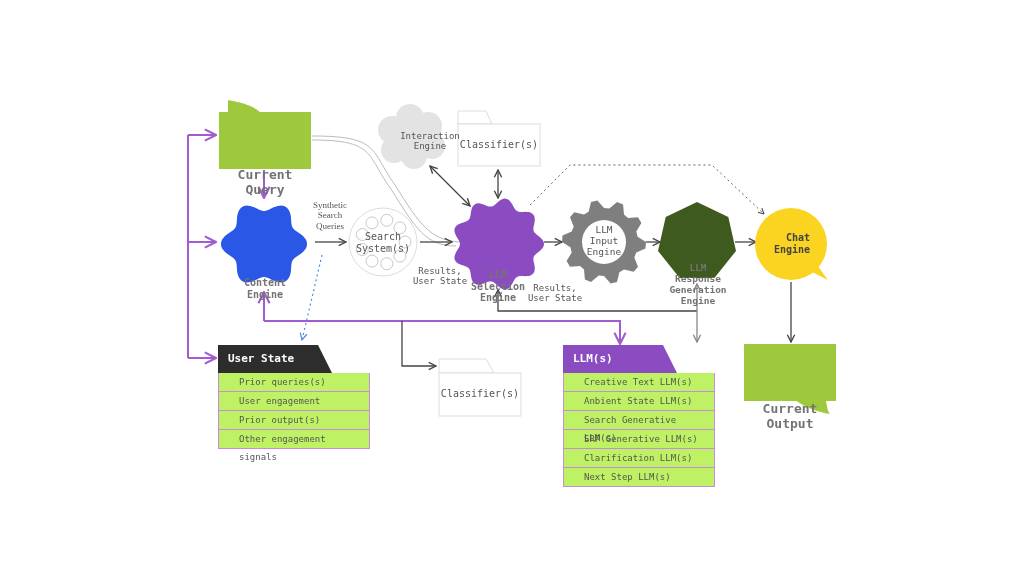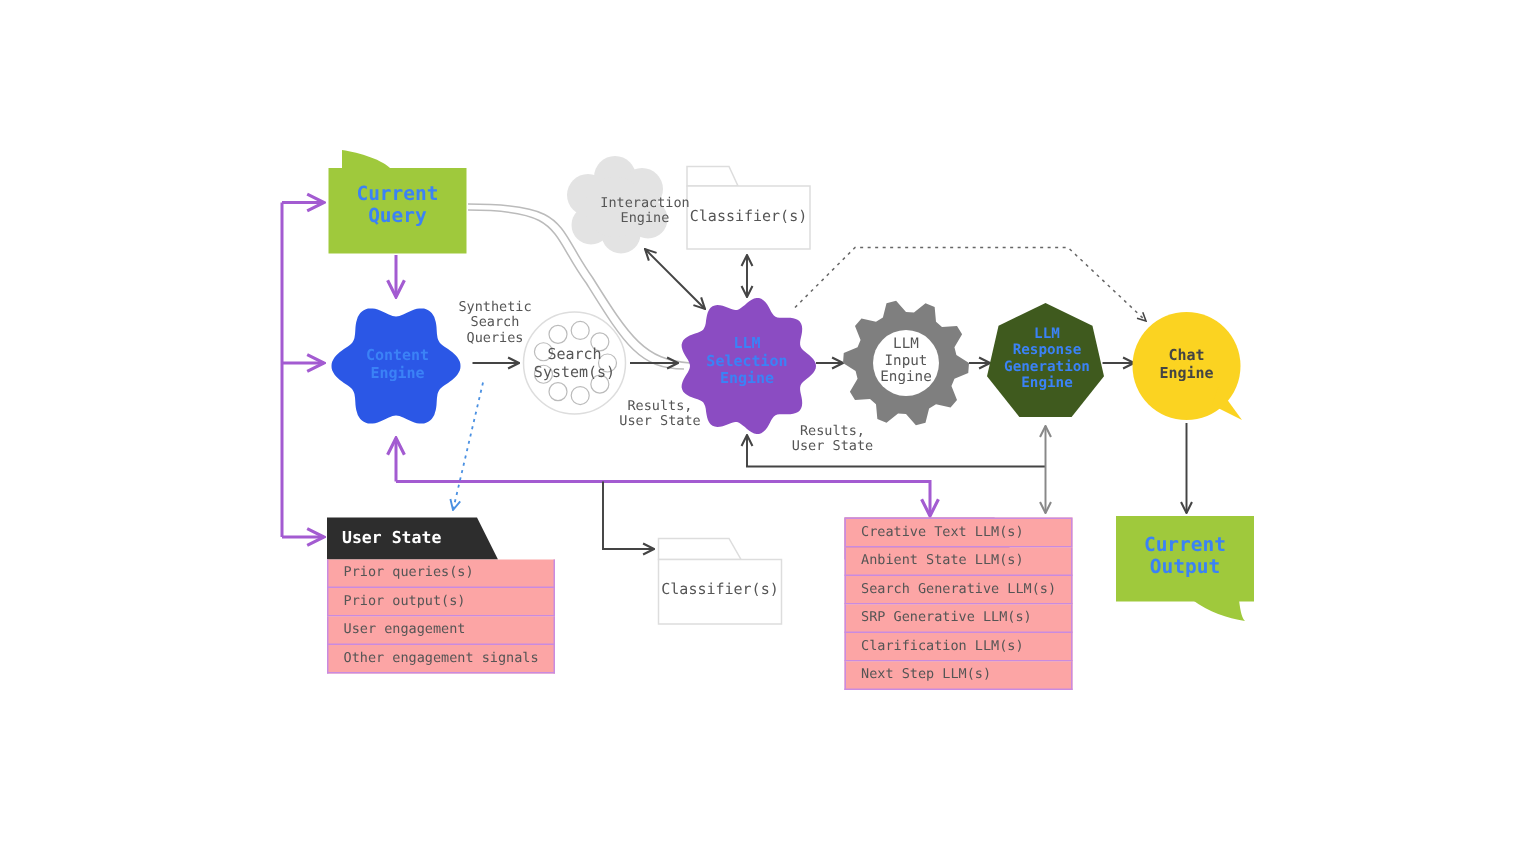--- a/index.html
+++ b/index.html
@@ -1,24 +1,24 @@
 <!DOCTYPE html>
 <html><head>
 <meta charset="utf-8">
 <style>
   html,body{margin:0;padding:0;background:#ffffff;}
   body{width:1024px;height:576px;position:relative;overflow:hidden;font-family:"DejaVu Sans Mono","Liberation Mono",monospace;}
   #diagram{position:absolute;left:0;top:0;width:1024px;height:576px;}
   .lbl{position:absolute;text-align:center;line-height:1.15;white-space:pre-line;}
-  .node-text-w{color:#3b82f6;font-weight:bold;}
+  .node-text-w{color:#737373;font-weight:bold;margin-top:45px;}
   .small{font-size:9px;color:#555;}
   .mid{font-size:10px;}
   .tbl{position:absolute;}
   .tbl-head{position:relative;height:28px;color:#fff;font-weight:bold;font-size:11px;line-height:28px;padding-left:10px;}
-  .tbl-row{height:18px;line-height:18px;font-size:9px;color:#555;padding-left:10px;border:1px solid #c98be0;border-top:none;background:#fca5a5;}
+  .tbl-row{height:18px;line-height:18px;font-size:9px;color:#555;padding-left:20px;border:1px solid #c98be0;border-top:none;background:#bef264;}
   .tbl-row:first-of-type{border-top:1px solid #c98be0;}
 </style>
 </head>
 <body>
 
 <svg id="diagram" viewBox="0 0 1024 576" xmlns="http://www.w3.org/2000/svg">
   <defs>
     <marker id="ah" viewBox="0 0 10 10" refX="9" refY="5" markerWidth="7" markerHeight="7" orient="auto-start-reverse">
       <path d="M1,1 L9,5 L1,9" fill="none" stroke="#444" stroke-width="1.5"></path>
     </marker>
@@ -148,42 +148,43 @@
 <div class="lbl node-text-w" style="left:458px;top:224px;width:80px;font-size:10px;">LLM
 Selection
 Engine</div>
 <div class="lbl" style="left:574px;top:225px;width:60px;font-size:9.5px;color:#555;">LLM
 Input
 Engine</div>
 <div class="lbl node-text-w" style="left:656px;top:218px;width:84px;font-size:9.5px;">LLM
 Response
 Generation
 Engine</div>
-<div class="lbl" style="left:756px;top:232px;width:70px;font-size:10px;color:#444;font-weight:bold;">Chat
+<div class="lbl" style="left:740px;top:232px;width:70px;font-size:10px;color:#444;font-weight:bold;text-align:right;">Chat
 Engine</div>
 <div class="lbl node-text-w" style="left:744px;top:357px;width:92px;font-size:13px;">Current
 Output</div>
 <div class="lbl mid" style="left:439px;top:388px;width:82px;color:#555;">Classifier(s)</div>
 
-<div class="lbl small" style="left:300px;top:200px;width:60px;">Synthetic
+<div class="lbl small" style="left:300px;top:200px;width:60px;font-family:Liberation Serif, serif;">Synthetic
 Search
 Queries</div>
 <div class="lbl small" style="left:405px;top:266px;width:70px;">Results,
 User State</div>
 <div class="lbl small" style="left:520px;top:283px;width:70px;">Results,
 User State</div>
 
 <div class="tbl" style="left:218px;top:345px;width:152px;">
   <div class="tbl-head">User State</div>
   <div class="tbl-row">Prior queries(s)</div>
+  <div class="tbl-row">User engagement</div>
   <div class="tbl-row">Prior output(s)</div>
-  <div class="tbl-row">User engagement</div>
   <div class="tbl-row">Other engagement signals</div>
 </div>
 
 <div class="tbl" style="left:563px;top:345px;width:152px;">
+  <div class="tbl-head">LLM(s)</div>
   <div class="tbl-row">Creative Text LLM(s)</div>
   <div class="tbl-row">Anbient State LLM(s)</div>
   <div class="tbl-row">Search Generative LLM(s)</div>
   <div class="tbl-row">SRP Generative LLM(s)</div>
   <div class="tbl-row">Clarification LLM(s)</div>
   <div class="tbl-row">Next Step LLM(s)</div>
 </div>
 
 </body></html>

